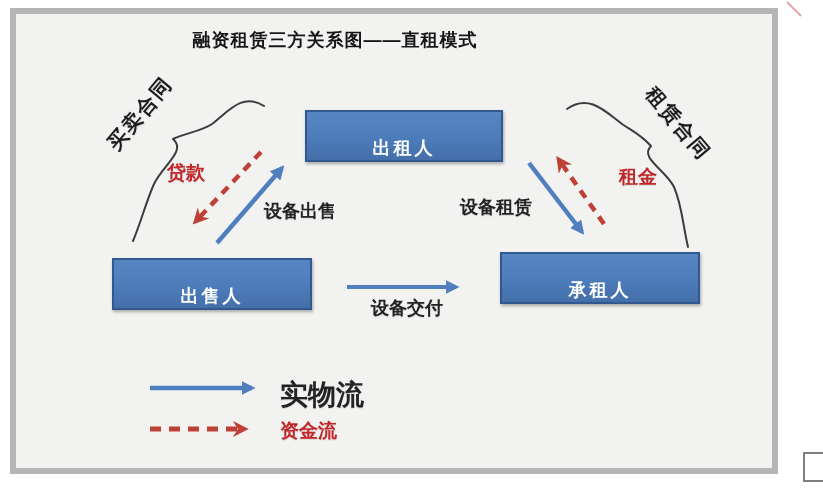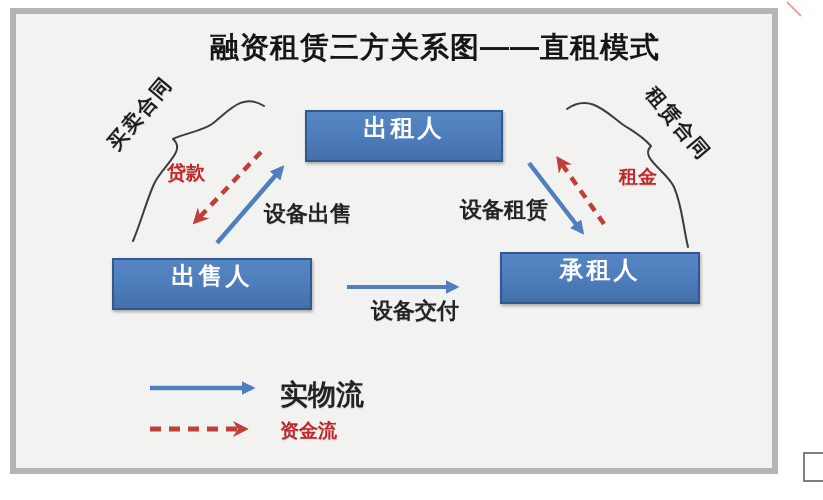--- a/index.html
+++ b/index.html
@@ -11,35 +11,35 @@
   body{
     width:823px;height:500px;position:relative;background:#ffffff;overflow:hidden;
     font-family:"Liberation Sans","DejaVu Sans",sans-serif;
   }
   .frame{
     position:absolute;left:10px;top:8px;width:756px;height:454px;
     border:6px solid var(--frame-border);background:var(--canvas-bg);
     box-sizing:content-box;
   }
   .title{
-    position:absolute;left:10px;top:28px;width:650px;text-align:right;
-    font-size:29px;font-weight:bold;color:#161616;letter-spacing:1px;
+    position:absolute;left:10px;top:28px;width:650px;text-align:center;
+    font-size:18px;font-weight:bold;color:#161616;letter-spacing:1px;
   }
   .node{
-    position:absolute;display:flex;align-items:flex-start;justify-content:center;
+    position:absolute;display:flex;align-items:flex-end;justify-content:center;
     background:linear-gradient(180deg, #5586c2 0%, var(--box-fill) 55%, #446fa9 100%);
     border:2px solid var(--box-border);
-    color:#ffffff;font-size:24px;font-weight:bold;letter-spacing:3px;
+    color:#ffffff;font-size:18px;font-weight:bold;letter-spacing:3px;
     box-shadow:1px 2px 3px rgba(0,0,0,0.30);
   }
   .node-lessor{left:305px;top:110px;width:194px;height:48px;}
   .node-seller{left:112px;top:258px;width:196px;height:48px;}
   .node-lessee{left:500px;top:252px;width:196px;height:48px;}
   .lbl{
-    position:absolute;font-size:22px;font-weight:600;color:#232323;
+    position:absolute;font-size:18px;font-weight:600;color:#232323;
     white-space:nowrap;text-shadow:0 1px 1px rgba(0,0,0,0.12);
   }
   .lbl.red{color:var(--red-text);font-weight:bold;font-size:19px;}
   .lbl.rot{font-size:20px;letter-spacing:2px;color:#1b1b1b;font-weight:600;}
   .lbl-contract-left {left:96px; top:100px;transform:rotate(-50deg);transform-origin:center;}
   .lbl-contract-right{left:634px;top:110px;transform:rotate(50deg); transform-origin:center;}
   .lbl-loan    {left:167px;top:160px;}
   .lbl-rent    {left:594px;top:164px;margin-left:25px;}
   .lbl-sale    {left:264px;top:199px;}
   .lbl-lease   {left:460px;top:195px;}

